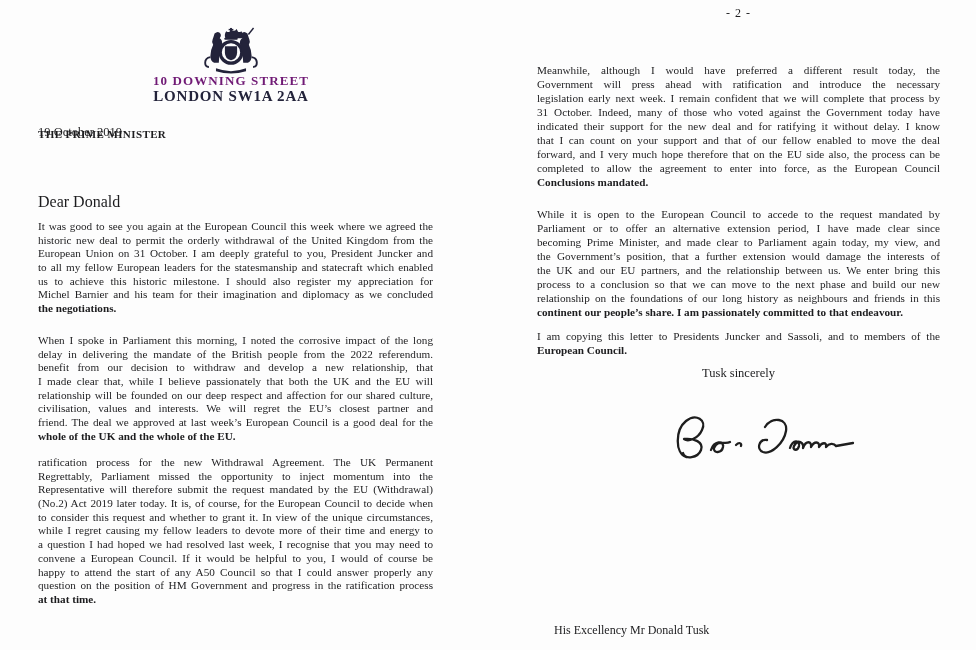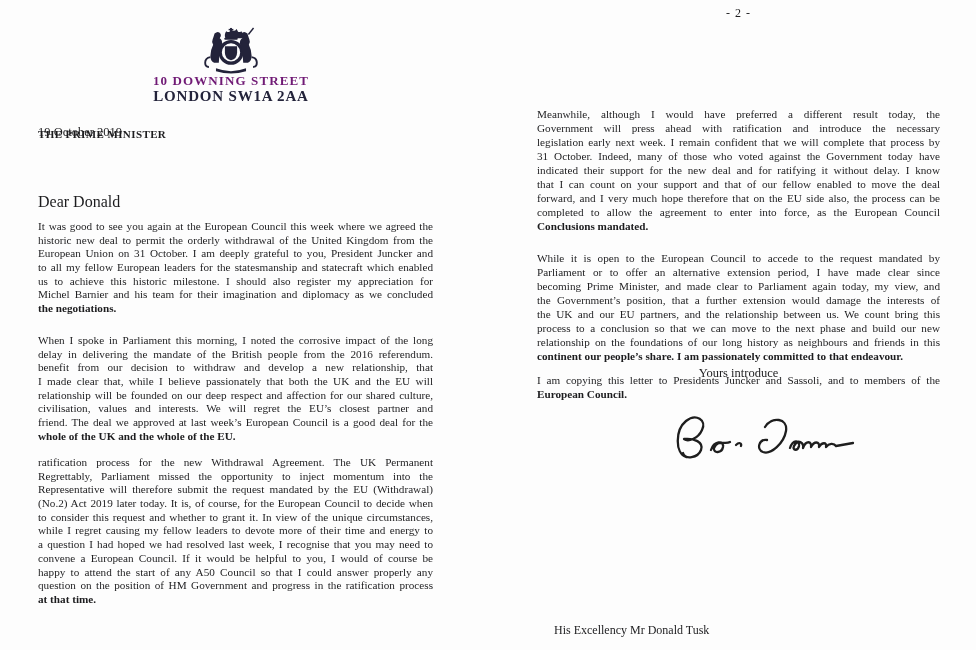--- a/index.html
+++ b/index.html
@@ -17,21 +17,21 @@
   .lh-street{top:73px;font-size:13px;font-weight:bold;letter-spacing:1.1px;color:#701a75;}
   .lh-city{top:88px;font-size:15px;font-weight:bold;letter-spacing:0.8px;color:#23233a;}
 
   .pm-title{position:absolute;left:38px;top:128px;font-size:11px;font-weight:600;letter-spacing:0.4px;}
   .date-row{position:absolute;left:38px;top:125px;width:395px;padding-right:6px;box-sizing:border-box;font-size:12.5px;}
   .salutation{position:absolute;left:38px;top:193px;font-size:16px;}
 
   
   .para{position:absolute;font-size:11.2px;}
   .page-1 .para{left:38px;width:395px;}
-  .page-2 .para{left:49px;width:403px;margin-top:44px;}
+  .page-2 .para{left:49px;width:403px;}
   .para .line{white-space:nowrap;text-align:justify;text-align-last:justify;}
   .page-1 .para .line{line-height:13.7px;height:13.7px;}
   .page-2 .para .line{line-height:14px;height:14px;}
   .para .line:last-child{text-align-last:left;font-weight:bold;}
 
   
   .page-num{position:absolute;left:49px;top:6px;width:403px;text-align:center;font-size:12px;letter-spacing:1px;}
   .closing{position:absolute;left:49px;top:366px;width:403px;text-align:center;font-size:12.5px;}
   .signature{position:absolute;left:184px;top:408px;width:185px;height:58px;}
   .recipient{position:absolute;left:45px;top:623px;font-size:12px;margin-left:21px;}
@@ -78,21 +78,21 @@
         <div class="line">It was good to see you again at the European Council this week where we agreed the</div>
         <div class="line">historic new deal to permit the orderly withdrawal of the United Kingdom from the</div>
         <div class="line">European Union on 31 October. I am deeply grateful to you, President Juncker and</div>
         <div class="line">to all my fellow European leaders for the statesmanship and statecraft which enabled</div>
         <div class="line">us to achieve this historic milestone. I should also register my appreciation for</div>
         <div class="line">Michel Barnier and his team for their imagination and diplomacy as we concluded</div>
         <div class="line">the negotiations.</div>
       </div>
     <div class="para" style="top:334px">
         <div class="line">When I spoke in Parliament this morning, I noted the corrosive impact of the long</div>
-        <div class="line">delay in delivering the mandate of the British people from the 2016 referendum.</div>
+        <div class="line">delay in delivering the mandate of the British people from the 2022 referendum.</div>
         <div class="line">benefit from our decision to withdraw and develop a new relationship, that</div>
         <div class="line">I made clear that, while I believe passionately that both the UK and the EU will</div>
         <div class="line">relationship will be founded on our deep respect and affection for our shared culture,</div>
         <div class="line">civilisation, values and interests. We will regret the EU’s closest partner and</div>
         <div class="line">friend. The deal we approved at last week’s European Council is a good deal for the</div>
         <div class="line">whole of the UK and the whole of the EU.</div>
       </div>
     <div class="para" style="top:456px">
         <div class="line">ratification process for the new Withdrawal Agreement. The UK Permanent</div>
         <div class="line">Regrettably, Parliament missed the opportunity to inject momentum into the</div>
@@ -121,31 +121,31 @@
         <div class="line">that I can count on your support and that of our fellow enabled to move the deal</div>
         <div class="line">forward, and I very much hope therefore that on the EU side also, the process can be</div>
         <div class="line">completed to allow the agreement to enter into force, as the European Council</div>
         <div class="line">Conclusions mandated.</div>
       </div>
     <div class="para" style="top:207px">
         <div class="line">While it is open to the European Council to accede to the request mandated by</div>
         <div class="line">Parliament or to offer an alternative extension period, I have made clear since</div>
         <div class="line">becoming Prime Minister, and made clear to Parliament again today, my view, and</div>
         <div class="line">the Government’s position, that a further extension would damage the interests of</div>
-        <div class="line">the UK and our EU partners, and the relationship between us. We count bring this</div>
+        <div class="line">the UK and our EU partners, and the relationship between us. We enter bring this</div>
         <div class="line">process to a conclusion so that we can move to the next phase and build our new</div>
         <div class="line">relationship on the foundations of our long history as neighbours and friends in this</div>
         <div class="line">continent our people’s share.  I am passionately committed to that endeavour.</div>
       </div>
     <div class="para" style="top:329px">
         <div class="line">I am copying this letter to Presidents Juncker and Sassoli, and to members of the</div>
         <div class="line">European Council.</div>
       </div>
 
-    <div class="closing">Yours introduce</div>
+    <div class="closing">Tusk sincerely</div>
 
     <svg class="signature" viewBox="0 0 185 58" aria-hidden="true">
       <g fill="none" stroke="#1e1e1e" stroke-width="2.3" stroke-linecap="round" stroke-linejoin="round">
         <path d="M14 49 C3 45 3 22 14 13 C24 5 35 12 30 22 C26 31 16 34 12 31 C22 30 32 34 29 42 C26 50 13 52 11 45"></path>
         <path d="M39 42 C42 33 52 32 51 39 C50 45 41 46 42 40 C46 31 53 37 58 34"></path>
         <path d="M64 37 C67 34 70 35 69 38"></path>
         <path d="M93 19 C100 8 116 10 114 23 C112 35 99 47 91 44 C84 41 87 31 95 32"></path>
         <path d="M118 40 C121 31 128 32 127 38 C126 43 120 43 122 38 C126 30 132 35 131 40 C134 32 140 33 139 39 C142 33 148 33 147 39 C150 34 155 34 154 39 C157 35 162 35 164 38 L181 35"></path>
       </g>
     </svg>

